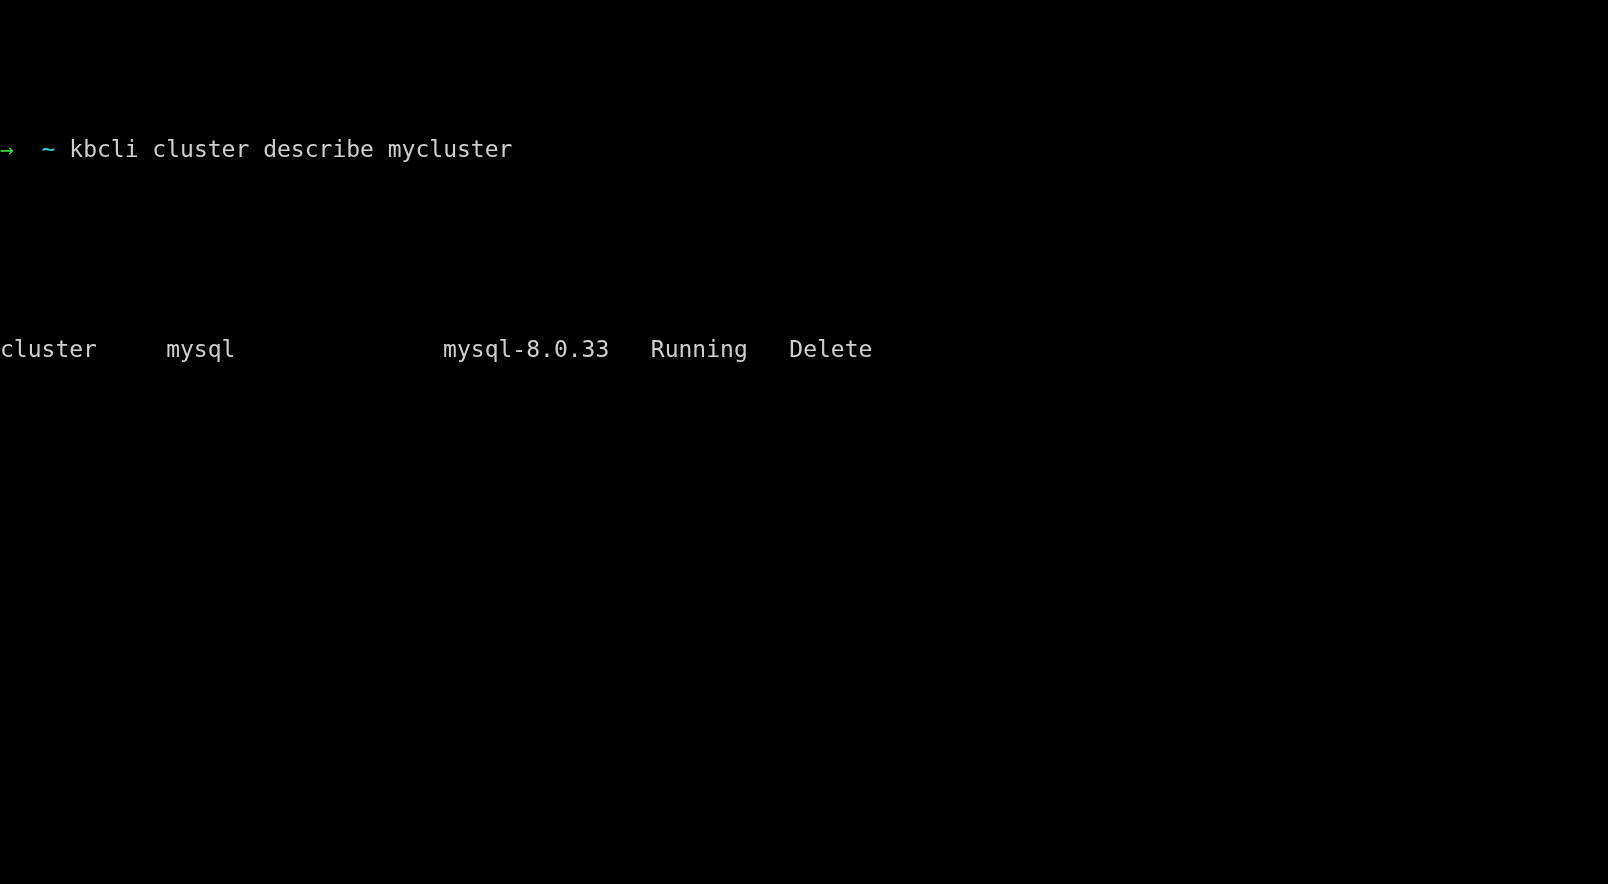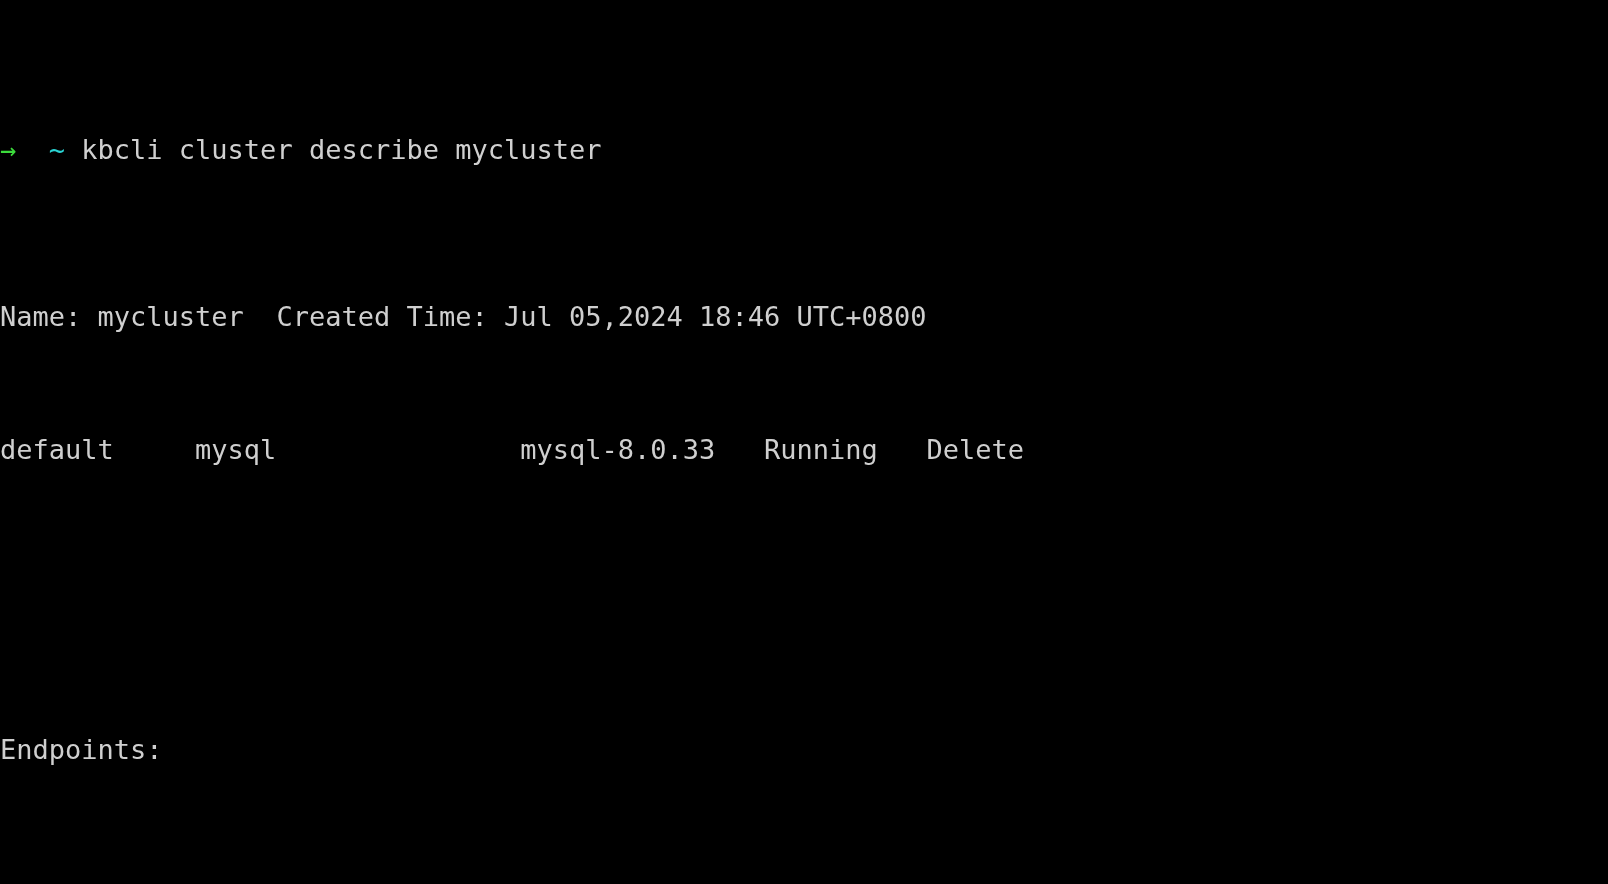--- a/index.html
+++ b/index.html
@@ -10,21 +10,21 @@
     width: 1608px;
     height: 884px;
     overflow: hidden;
   }
   #terminal {
     position: relative;
     width: 1608px;
     height: 884px;
     background: #000000;
     font-family: "DejaVu Sans Mono", "Liberation Mono", monospace;
-    font-size: 27px;
+    font-size: 23px;
     line-height: 33.3px;
     letter-spacing: 0px;
     color: #cfcfcf;
     padding: 0;
     box-sizing: border-box;
     white-space: pre;
     -webkit-font-smoothing: antialiased;
   }
   .line {
     height: 33.3px;
@@ -42,28 +42,26 @@
 </style>
 </head>
 <body>
 
 <div id="terminal">
 
   
   <div class="line"><span class="seg fg-green arrow">→</span><span class="seg">  </span><span class="seg fg-cyan">~</span><span class="seg"> </span><span class="seg fg-white">kbcli cluster describe mycluster</span></div>
 
   
-  <div class="line"><span class="seg">Name:</span><span class="seg"> </span><span class="seg">mycluster</span><span class="seg">  </span><span class="seg">Created Time:</span><span class="seg"> </span><span class="seg">Jul 05,2024 18:46 UTC+0800</span></div>
 
-  <div class="line">default     mysql               mysql-8.0.33   Running   Delete</div>
+  <div class="line">cluster     mysql               mysql-8.0.33   Running   Delete</div>
 
   <div class="blank"></div>
 
   
-  <div class="line">Endpoints:</div>
   
   
 
   
 
   
   
   
   
   

